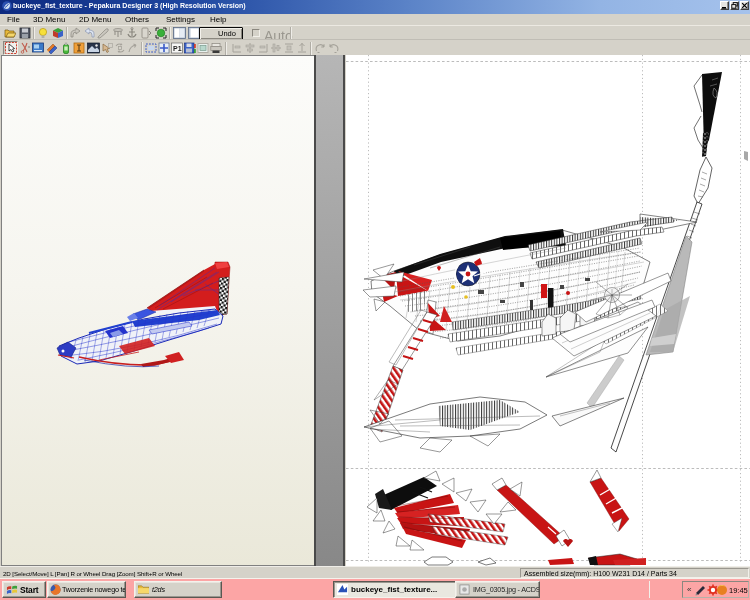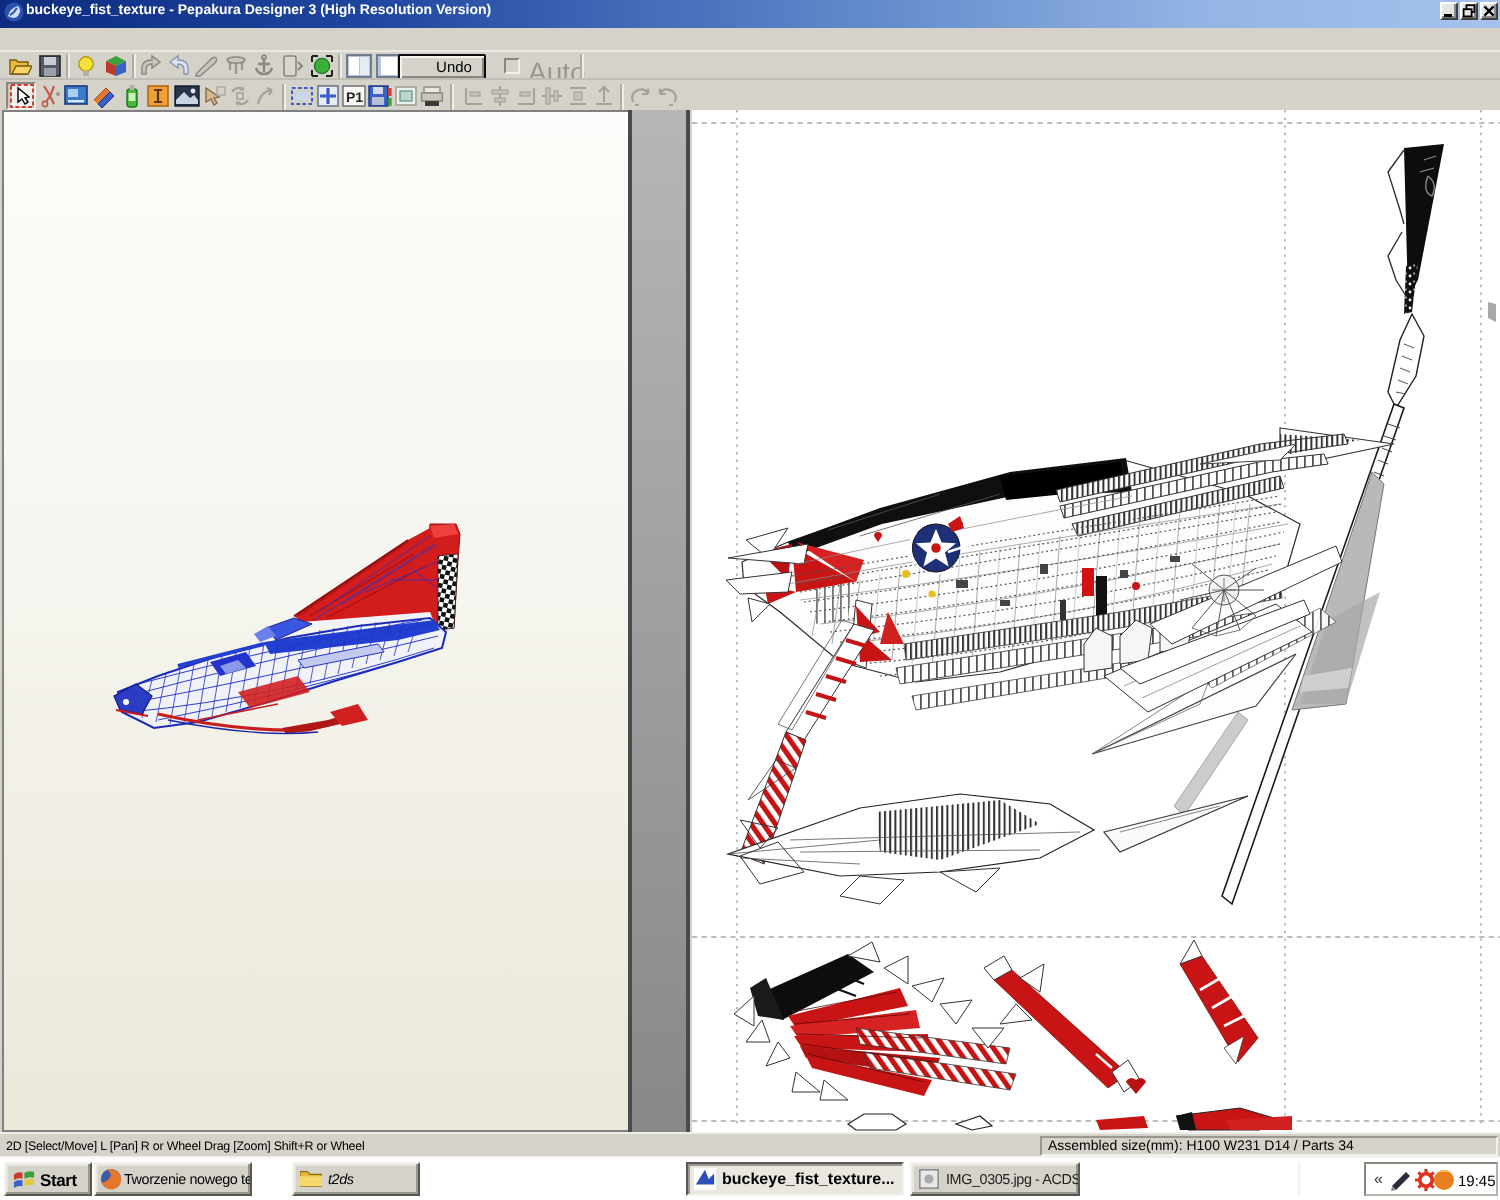--- a/index.html
+++ b/index.html
@@ -25,21 +25,21 @@
 
 #v3d { left:1px; top:55px; width:313px; height:511px; border:1px solid #808080; border-right:none; background:linear-gradient(180deg,#fcfcfa 0%,#f6f5ef 45%,#eae8d9 100%); }
 #split { left:314px; top:55px; width:31px; height:511px; background:linear-gradient(180deg,#b6b6b6,#888888); border-left:2px solid #4a4a4a; border-right:2px solid #4a4a4a; }
 #v2d { left:346px; top:55px; width:404px; height:511px; background:#ffffff; }
 
 #status { left:0; top:566px; width:750px; height:12px; background:#d5d2c9; border-top:1px solid #efede8; font-size:7px; color:#000; }
 #status .lt { position:absolute; left:3px; top:3px; white-space:nowrap; }
 #statbox { position:absolute; left:520px; top:1px; width:229px; height:10px; border:1px solid #9a978f; border-right-color:#f2f0ea; border-bottom-color:#f2f0ea; }
 #statbox span { position:absolute; left:3px; top:1px; white-space:nowrap; }
 
-#taskbar { left:0; top:578px; width:750px; height:22px; background:#ffffff; border-top:1px solid #f4f2ec;text-align:center; }
+#taskbar { left:0; top:578px; width:750px; height:22px; background:#fca5a5; border-top:1px solid #f4f2ec;text-align:center; }
 .tbtn { position:absolute; top:2px; height:17px; background:#d5d2c9; border:1px solid #f4f2ec;
   border-right-color:#5a5751; border-bottom-color:#5a5751; box-shadow:inset -1px -1px 0 #9a978f, inset 1px 1px 0 #e8e5de;
   font-size:7.2px; letter-spacing:-0.2px; color:#000; overflow:hidden; white-space:nowrap; }
 .tbtn .ic { position:absolute; left:3px; top:2px; width:11px; height:11px; }
 .tbtn .tx { position:absolute; left:17px; top:3px; }
 #btn-active { background:#e9e7df; border:1px solid #5a5751; border-right-color:#f4f2ec; border-bottom-color:#f4f2ec; box-shadow:inset 1px 1px 0 #9a978f; font-weight:bold; }
 #tray { position:absolute; left:682px; top:2px; width:67px; height:17px; border:1px solid #b5b2aa; border-top-color:#8a877f; border-left-color:#8a877f; font-size:7.5px; }
 .etch { position:absolute; width:1px; background:#9a978f; border-right:1px solid #f2f0ea; }
 </style>
 </head>
@@ -362,20 +362,28 @@
         <rect x="1" y="5" width="4" height="1.6" fill="#000"></rect>
       </svg></div>
   <div class="winbtn abs" style="left:729.5px;"><svg width="7" height="7" viewBox="0 0 7 7">
         <rect x="2.2" y="0.6" width="4" height="3.4" fill="none" stroke="#000" stroke-width="0.9"></rect>
         <rect x="0.8" y="2.6" width="4" height="3.6" fill="#e6e5e2" stroke="#000" stroke-width="0.9"></rect>
       </svg></div>
   <div class="winbtn abs" style="left:739.5px;"><svg width="7" height="7" viewBox="0 0 7 7">
         <path d="M1.2 1.2 L5.8 5.8 M5.8 1.2 L1.2 5.8" stroke="#000" stroke-width="1.2"></path>
       </svg></div>
 
+  <div id="menubar" class="abs">
+    <span style="left:7px;">File</span>
+    <span style="left:33px;">3D Menu</span>
+    <span style="left:79px;">2D Menu</span>
+    <span style="left:125px;">Others</span>
+    <span style="left:166px;">Settings</span>
+    <span style="left:210px;">Help</span>
+  </div>
 
   <div id="tb1" class="abs">
     <svg class="ti" style="left:4px;" viewBox="0 0 12 12">
         <path d="M1 3 L1 10 L10 10 L10 4 L5 4 L4 3 Z" fill="#e8b93a" stroke="#7a5a10" stroke-width="0.7"></path>
         <path d="M2 10 L4 6 L12 6 L10 10 Z" fill="#f6d76a" stroke="#7a5a10" stroke-width="0.7"></path>
       </svg>
     <svg class="ti" style="left:19px;" viewBox="0 0 12 12">
         <rect x="1" y="1" width="10" height="10" fill="#555b66" stroke="#23272e" stroke-width="0.8"></rect>
         <rect x="3" y="1.5" width="6" height="4" fill="#c9ccd2"></rect>
         <rect x="3" y="7" width="6" height="4" fill="#9aa0a8"></rect>
@@ -564,35 +572,35 @@
       <span class="tx" style="left:17px;">Start</span>
     </div>
     <div class="tbtn" style="left:47px; width:79px;">
       <svg class="ic" style="left:2px;" viewBox="0 0 12 12">
           <circle cx="6" cy="6" r="5.5" fill="#3a5aaa"></circle>
           <path d="M6 0.5 A5.5 5.5 0 1 1 0.8 8 A6 6 0 0 0 6 4 A4 4 0 0 0 4 1 Z" fill="#e8762a"></path>
           <path d="M11.5 6 A5.5 5.5 0 0 1 3 10.8 A6 6 0 0 0 8 8 Z" fill="#e8762a"></path>
         </svg>
       <span class="tx" style="left:14px;">Tworzenie nowego tema...</span>
     </div>
-    <div class="tbtn" style="left:146px; width:64px;font-style:italic;">
+    <div class="tbtn" style="left:134px; width:88px;font-style:italic;">
       <svg class="ic" viewBox="0 0 12 12">
           <path d="M0 2 L4 2 L5.5 3.5 L12 3.5 L12 10 L0 10 Z" fill="#e8b93a" stroke="#8a6a10" stroke-width="0.6"></path>
           <path d="M0 4.5 L12 4.5 L12 10 L0 10 Z" fill="#f6d76a"></path>
         </svg>
       <span class="tx">t2ds</span>
     </div>
     <div class="tbtn" style="left:223px; width:90px;margin-top:20px;">
       <svg class="ic" viewBox="0 0 12 12">
           <path d="M0 2 L4 2 L5.5 3.5 L12 3.5 L12 10 L0 10 Z" fill="#e8b93a" stroke="#8a6a10" stroke-width="0.6"></path>
           <path d="M0 4.5 L12 4.5 L12 10 L0 10 Z" fill="#f6d76a"></path>
         </svg>
       <span class="tx">j1</span>
     </div>
-    <div class="tbtn" id="btn-active" style="left:343px; width:109px; font-size:8px; letter-spacing:0;">
+    <div class="tbtn" id="btn-active" style="left:333px; width:124px; font-size:8px; letter-spacing:0;">
       <svg class="ic" viewBox="0 0 12 12">
           <rect x="0" y="0" width="12" height="12" fill="#fff"></rect>
           <path d="M1 9 L6 1 L8 6 L11 3 L11 9 Z" fill="#2a52b8"></path>
         </svg>
       <span class="tx">buckeye_fist_texture...</span>
     </div>
     <div class="tbtn" style="left:455px; width:85px; color:#222;">
       <svg class="ic" viewBox="0 0 12 12">
           <rect x="1" y="1" width="10" height="10" fill="#e8e8e8" stroke="#888" stroke-width="0.8"></rect>
           <circle cx="6" cy="6" r="2.5" fill="#aaa"></circle>

